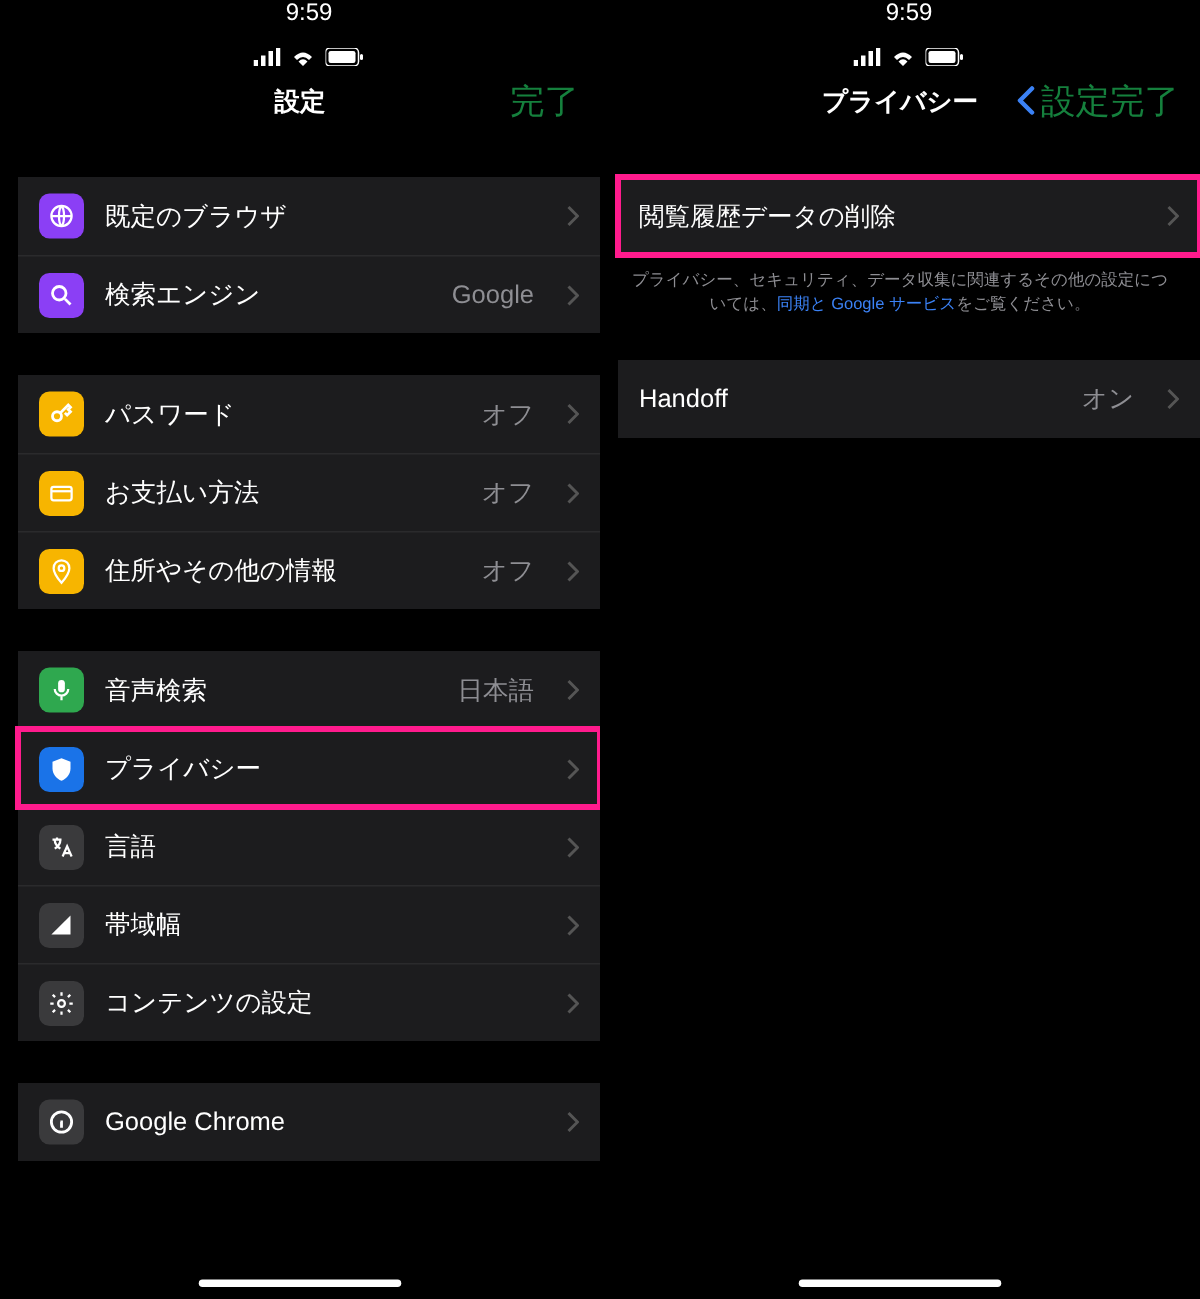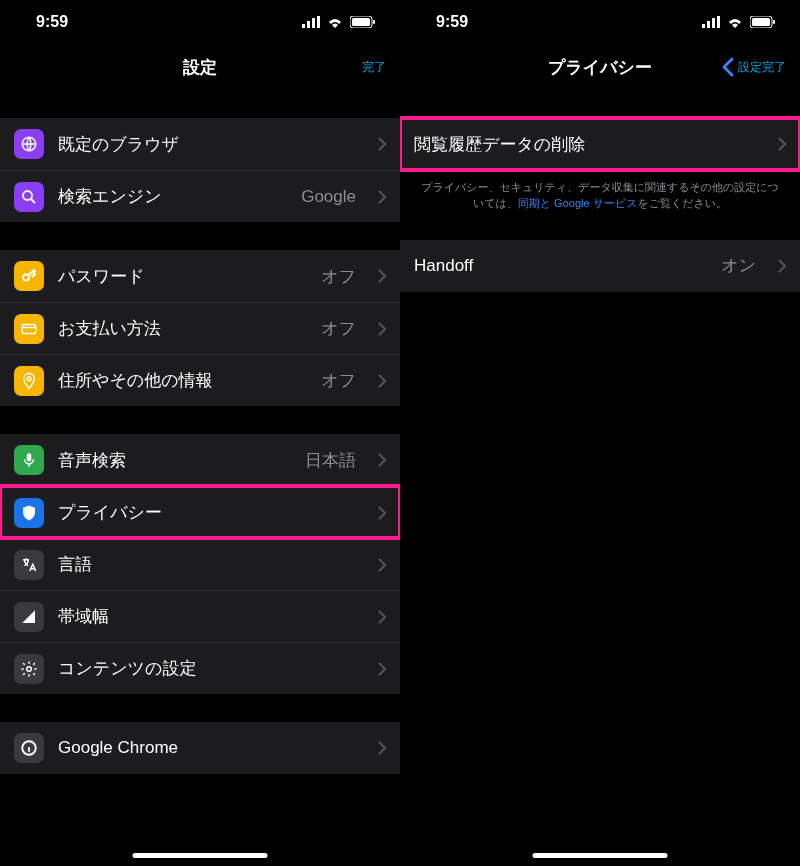--- a/index.html
+++ b/index.html
@@ -19,50 +19,52 @@
     position: relative;
     overflow: hidden;
   }
   .status-bar {
     height: 44px;
     display: flex;
     align-items: center;
     justify-content: space-between;
     padding: 0 24px 0 36px;
     font-size: 16px;
-    font-weight: 700;
+    font-weight: 400;
+    flex-direction: column;
   }
   .status-icons { display: flex; gap: 6px; align-items: center; }
   .status-icons svg { display: block; }
   .nav-bar {
     height: 46px;
     display: flex;
     align-items: center;
     justify-content: flex-end;
     padding: 0 14px;
     position: relative;
   }
   .nav-title {
     position: absolute;
     left: 0; right: 0;
     text-align: center;
     font-size: 17px;
     font-weight: 600;
     pointer-events: none;
   }
   .nav-left, .nav-right {
-    font-size: 12px;
-    color: #0ea5e9;
+    font-size: 23px;
+    color: #15803d;
     display: flex;
     align-items: center;
     gap: 4px;
     z-index: 1;
   }
   .group {
     margin-top: 28px;
+    padding-left: 12px;
   }
   .row {
     background: #1c1c1e;
     height: 52px;
     display: flex;
     align-items: center;
     padding: 0 14px;
     gap: 14px;
     border-top: 0.5px solid #2a2a2c;
     position: relative;

